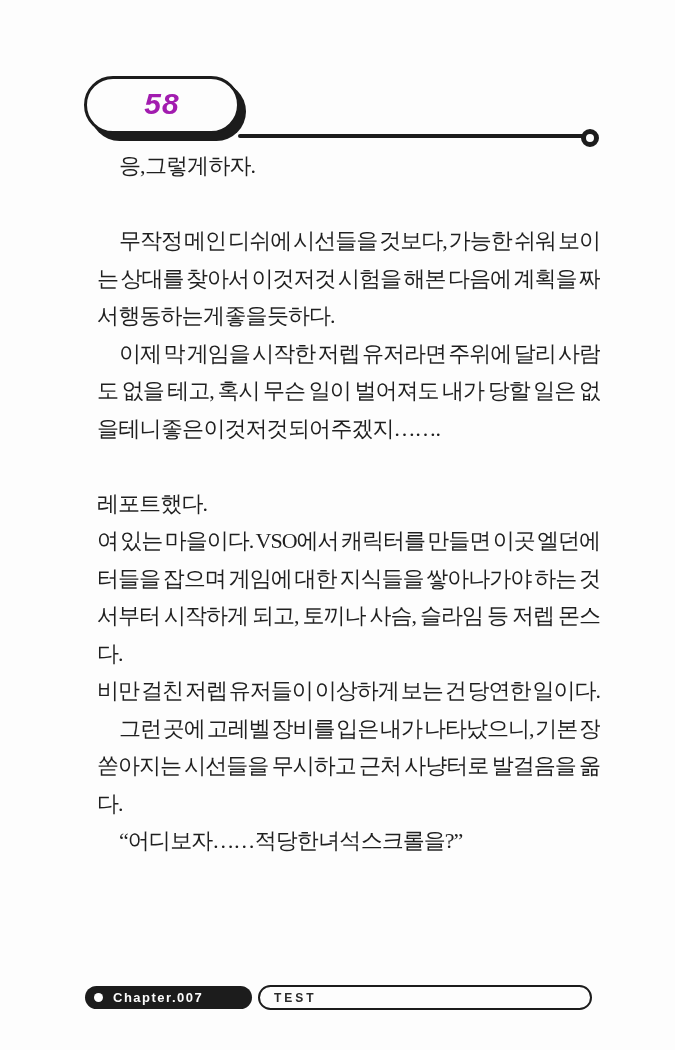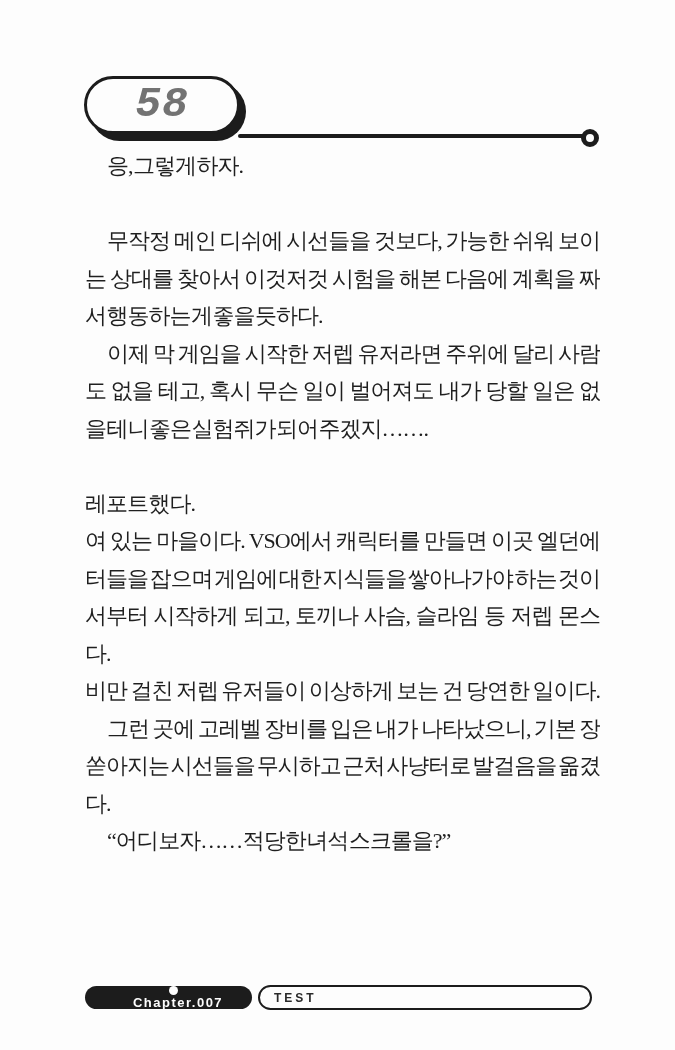--- a/index.html
+++ b/index.html
@@ -29,25 +29,25 @@
     width: 156px; height: 58px;
     box-sizing: border-box;
     background: #fdfdfd;
     border: 3px solid #1c1c1c;
     border-radius: 30px;
     display: flex;
     align-items: center;
     justify-content: center;
   }
   .pagenum-pill .num {
-    font-family: Liberation Mono, monospace;
-    font-size: 43px;
+    font-family: Liberation Sans, sans-serif;
+    font-size: 30px;
     font-weight: bold;
     font-style: italic;
-    color: #737373;
+    color: #a21caf;
     letter-spacing: 1px;
     transform: translateY(-1px);
   }
   .header-rule {
     position: absolute;
     left: 238px; top: 134px;
     width: 346px; height: 4px;
     background: #1c1c1c;
     border-radius: 2px;
   }
@@ -69,20 +69,21 @@
     color: #1f1f1f;
   }
   .text-line {
     height: 37.5px;
     line-height: 37.5px;
     font-size: 22px;
     letter-spacing: -1px;
     word-spacing: -4px;
     white-space: normal;
     overflow: hidden;
+    margin-left: 12px;
   }
   .text-line.full {
     text-align: justify;
     text-align-last: justify;
   }
   .text-line.first {
     text-indent: 22px;
   }
   .blank-line {
     height: 37.5px;
@@ -92,21 +93,20 @@
   .chapter-badge {
     position: absolute;
     left: 85px; top: 986px;
     width: 167px; height: 23px;
     box-sizing: border-box;
     background: #1c1c1c;
     border-radius: 12px;
     display: flex;
     align-items: center;
     padding-left: 9px;
-    flex-direction: column;
   }
   .chapter-badge .dot {
     width: 9px; height: 9px;
     background: #fdfdfd;
     border-radius: 50%;
     flex: 0 0 auto;
   }
   .chapter-badge .label {
     font-family: "Liberation Sans", "DejaVu Sans", sans-serif;
     font-size: 13px;
@@ -150,21 +150,21 @@
   <div class="header-ring"></div>
 
   <div class="body-text">
       <div class="text-line first">응, 그렇게 하자.</div>
       <div class="blank-line"></div>
       <div class="text-line first full">무작정 메인 디쉬에 시선들을 것보다, 가능한 쉬워 보이</div>
       <div class="text-line full">는 상대를 찾아서 이것저것 시험을 해본 다음에 계획을 짜</div>
       <div class="text-line">서 행동하는 게 좋을 듯하다.</div>
       <div class="text-line first full">이제 막 게임을 시작한 저렙 유저라면 주위에 달리 사람</div>
       <div class="text-line full">도 없을 테고, 혹시 무슨 일이 벌어져도 내가 당할 일은 없</div>
-      <div class="text-line">을 테니 좋은 실험쥐가 되어 주겠지…….</div>
+      <div class="text-line">을 테니 좋은 이것저것 되어 주겠지…….</div>
       <div class="blank-line"></div>
       <div class="text-line">레포트 했다.</div>
       <div class="text-line full">여 있는 마을이다. VSO에서 캐릭터를 만들면 이곳 엘던에</div>
       <div class="text-line full">터들을 잡으며 게임에 대한 지식들을 쌓아나가야 하는 것이</div>
       <div class="text-line full">서부터 시작하게 되고, 토끼나 사슴, 슬라임 등 저렙 몬스</div>
       <div class="text-line">다.</div>
       <div class="text-line full">비만 걸친 저렙 유저들이 이상하게 보는 건 당연한 일이다.</div>
       <div class="text-line first full">그런 곳에 고레벨 장비를 입은 내가 나타났으니, 기본 장</div>
       <div class="text-line full">쏟아지는 시선들을 무시하고 근처 사냥터로 발걸음을 옮겼</div>
       <div class="text-line">다.</div>

